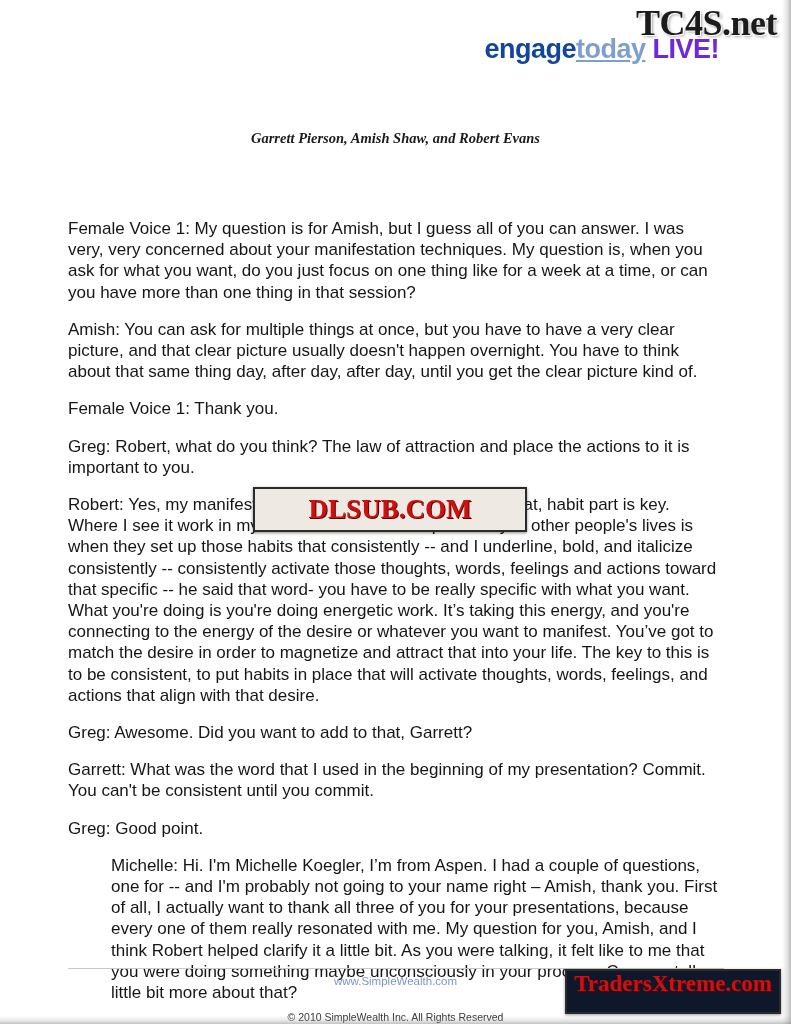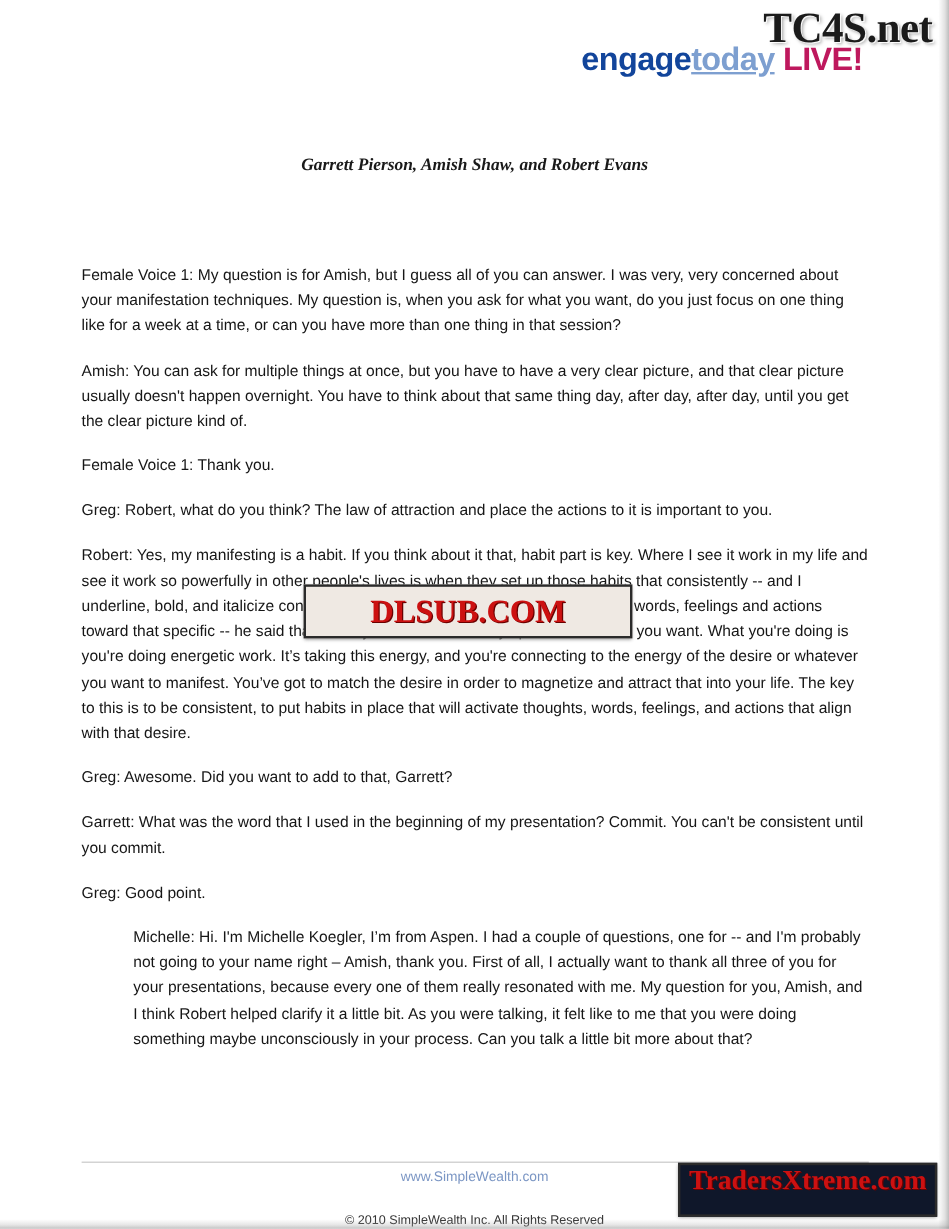--- a/index.html
+++ b/index.html
@@ -56,21 +56,21 @@
     top: 36px;
     right: 72px;
     white-space: nowrap;
     font-family: "Liberation Sans", sans-serif;
     font-weight: bold;
     font-size: 27px;
     line-height: 1;
   }
   .brand .engage { color: #12459b; letter-spacing: -0.5px; }
   .brand .today  { color: #7d9fd0; letter-spacing: -0.5px; text-decoration: underline; }
-  .brand .live   { color: #be185d; letter-spacing: -0.5px; }
+  .brand .live   { color: #6d28d9; letter-spacing: -0.5px; }
 
   
   .byline {
     position: absolute;
     top: 130px;
     left: 0; right: 0;
     text-align: center;
     font-family: Liberation Serif, serif;
     font-weight: bold;
     font-style: italic;
@@ -90,21 +90,21 @@
 
   
   .body-wrap {
     position: absolute;
     top: 218px;
     left: 68px;
     width: 656px;
   }
   .para {
     font-family: "Liberation Sans", sans-serif;
-    font-size: 13px;
+    font-size: 17px;
     line-height: 21.2px;
     color: #161616;
     margin: 0 0 16px 0;
     text-align: left;
   }
   .para:last-child { margin-bottom: 0; margin-left: 43px; }
 
   
   .dlsub {
     position: absolute;

